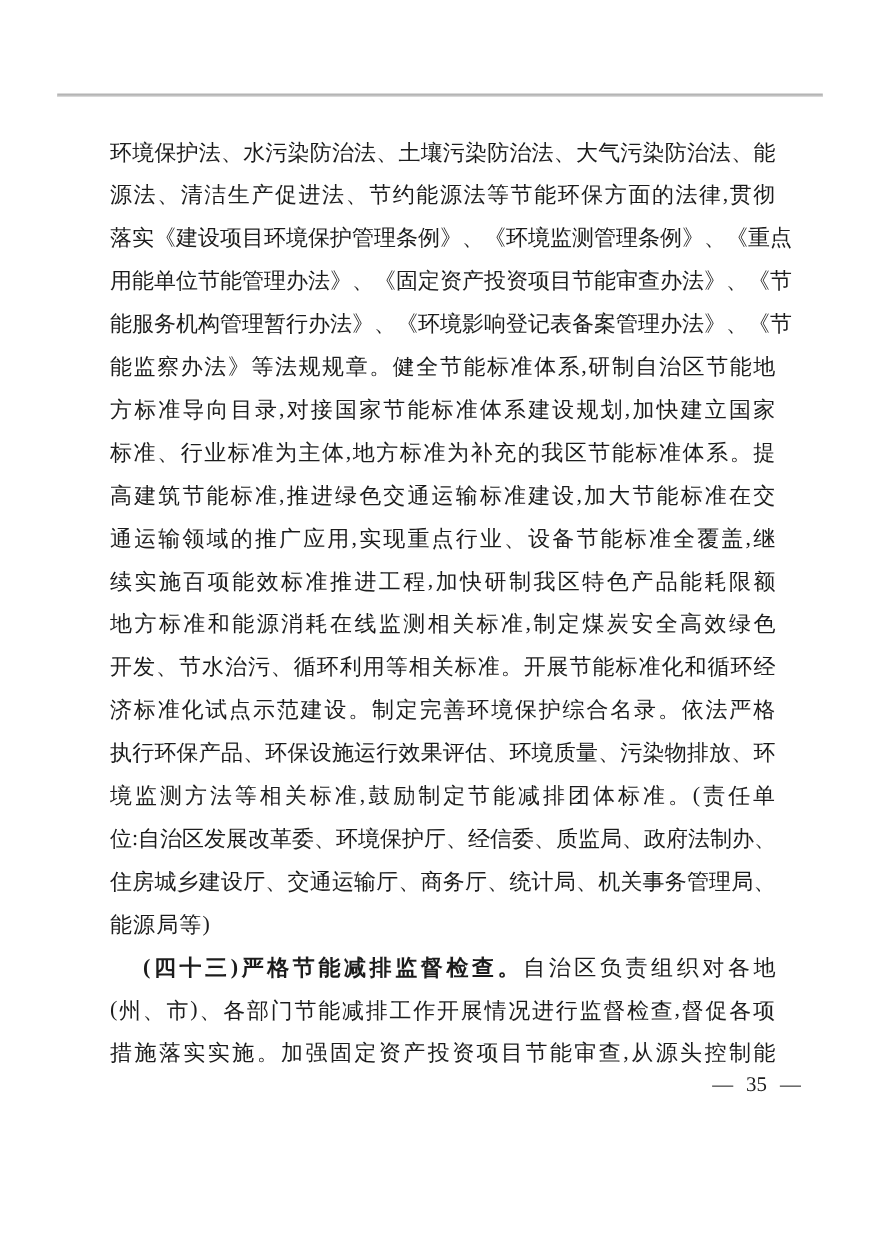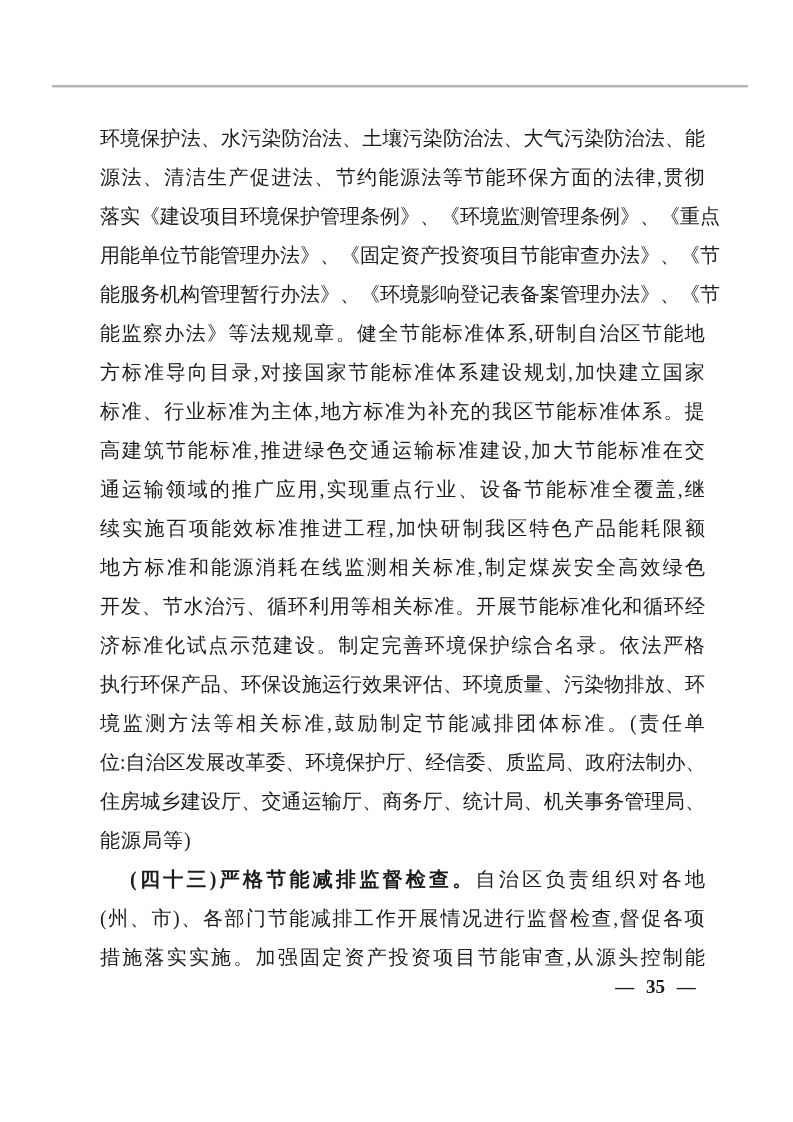--- a/index.html
+++ b/index.html
@@ -51,25 +51,24 @@
   .line span.bold {
     font-weight: bold;
   }
   .page-number {
     position: absolute;
     left: 583px;
     top: 974px;
     width: 145px;
     height: 26px;
     line-height: 26px;
-    text-align: center;
+    text-align: right;
     font-size: 19px;
     color: #1c1c1c;
     word-spacing: 7px;
-    font-weight: bold;
   }
 </style>
 </head>
 <body>
 
 <div class="page">
   <div class="top-rule"></div>
   <div class="text-block">
       <div class="line">
         <span>环</span>

